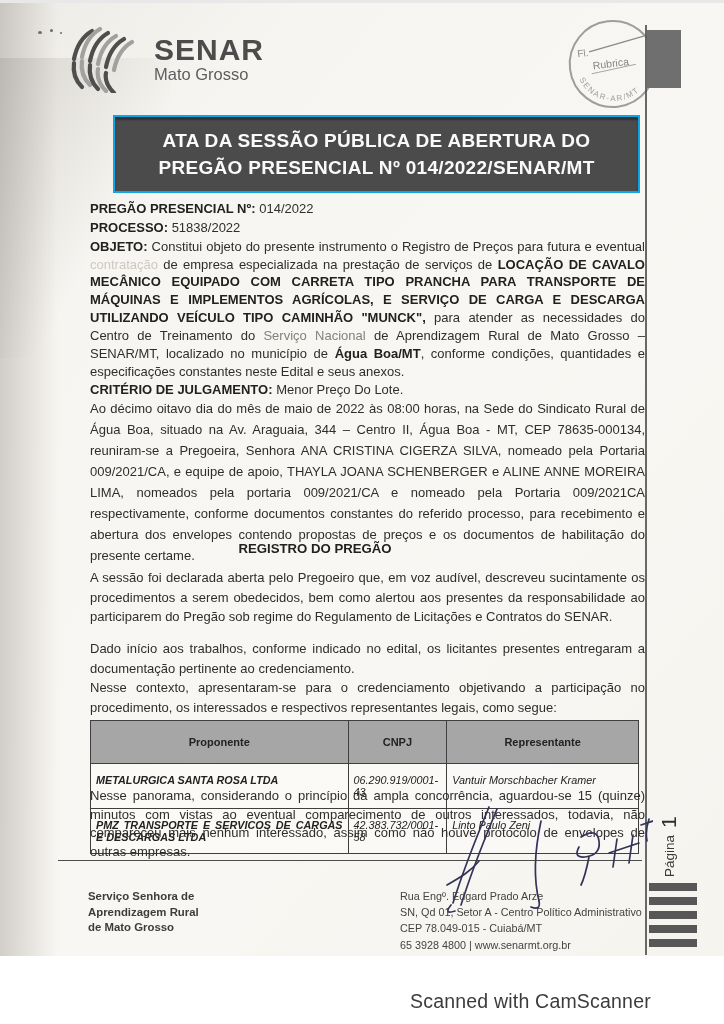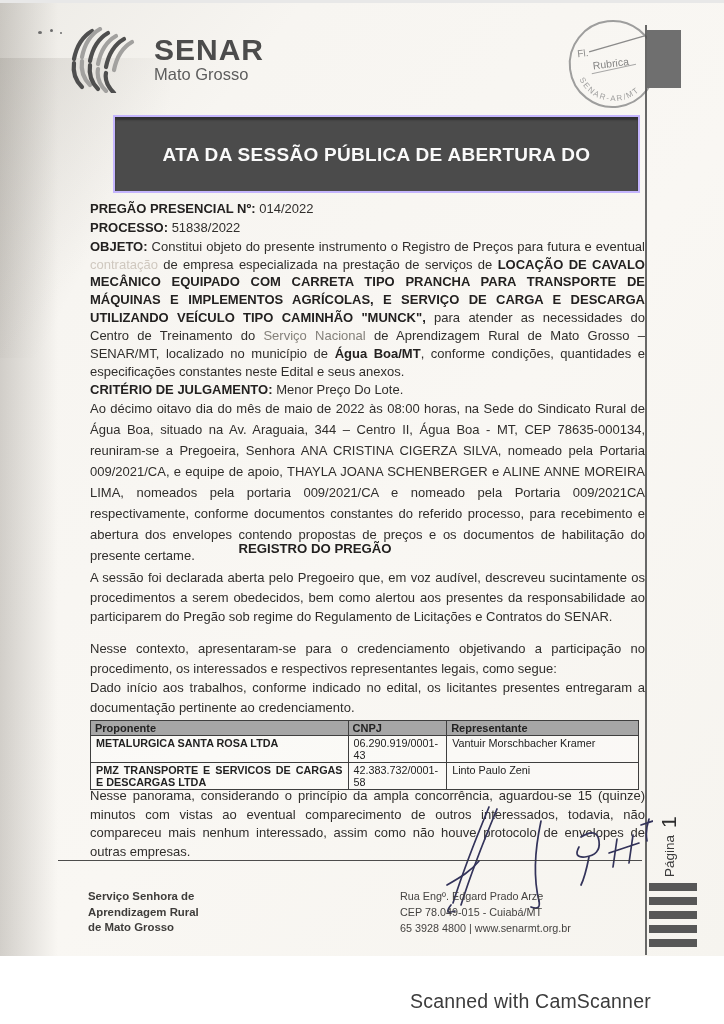--- a/index.html
+++ b/index.html
@@ -20,21 +20,21 @@
   .logo-title { font-size:30px; font-weight:bold; color:#4c4c4c; letter-spacing:1px; line-height:30px; }
   .logo-sub { font-size:16.5px; color:#5d5d5d; line-height:19px; }
 
   .stamp { position:absolute; left:566px; top:14px; transform:rotate(-7deg); opacity:0.85; }
 
   .right-border { position:absolute; left:645px; top:22px; width:2px; height:930px; background:#4f4f4f; opacity:0.85; }
   .dark-rect { position:absolute; left:647px; top:27px; width:34px; height:58px; background:#6f6f6f; }
 
   
   .banner { position:absolute; left:113px; top:112px; width:527px; height:78px;
-            background:#4b4b4b; border:2px solid #c4b5fd; box-shadow:inset 0 3px 2px rgba(0,0,0,0.35);
+            background:#4b4b4b; border:2px solid #0ea5e9; box-shadow:inset 0 3px 2px rgba(0,0,0,0.35);
             color:#fafafa; text-align:center; display:flex; flex-direction:column; justify-content:center;
             font-weight:bold; font-size:19px; line-height:27px; letter-spacing:0.3px; }
 
   
   .tblock { position:absolute; left:90px; width:555px; text-align:justify; font-size:13px; color:#302e2c; }
   b { color:#232120; }
   .block1 { top:197px; line-height:17.9px; }
   .meta-line { line-height:18.8px; }
   .faded { color:#cfc8bf; }
   .faded-light { color:#84807a; }
@@ -42,22 +42,22 @@
   .registro-heading { position:absolute; left:90px; top:538px; width:450px; text-align:center;
             font-weight:bold; font-size:13.2px; color:#232120; }
   .p1 { top:565px; line-height:19.6px; }
   .p23 { top:636px; line-height:19.6px; }
   .p4 { top:784px; line-height:18.6px; }
 
   
   .cred-table { position:absolute; left:90px; top:717px; width:549px; border-collapse:collapse;
             font-size:10.8px; color:#222; }
   .cred-table th { background:#a6a6a6; border:1.4px solid #3f3f3f; font-weight:bold;
-            text-align:left; padding:1px 4px; font-size:11px; }
-  .cred-table td { border:1.4px solid #3f3f3f; padding:1px 5px; vertical-align:top; background:rgba(255,255,255,0.35); }
+            text-align:center; padding:15px 4px; font-size:11px; }
+  .cred-table td { border:1.4px solid #3f3f3f; padding:10px 5px; vertical-align:top; background:rgba(255,255,255,0.35);font-style:italic; }
   .col-prop { width:47%; } .col-cnpj { width:18%; } .col-rep { width:35%; }
   .td-prop { font-weight:bold; text-align:justify; }
   .td-cnpj { text-align:left; }
 
   
   .divider { position:absolute; left:58px; top:857px; width:584px; border-top:1.5px solid #3a3a3a; opacity:0.9; }
   .footer-left { position:absolute; left:88px; top:886px; font-weight:bold; font-size:11.4px;
             line-height:15.6px; color:#3e3c3a; }
   .footer-right { position:absolute; left:400px; top:885px; font-size:10.8px; line-height:16.2px; color:#454341; }
 
@@ -121,38 +121,39 @@
         <textPath href="#stampArc">SENAR-AR/MT</textPath>
       </text>
     </svg>
   </div>
 
   <div class="right-border"></div>
   <div class="dark-rect"></div>
 
   <div class="banner">
     <div>ATA DA SESSÃO PÚBLICA DE ABERTURA DO</div>
+    <div>PREGÃO PRESENCIAL Nº 014/2022/SENAR/MT</div>
   </div>
 
   <div class="tblock block1">
     <div class="meta-line"><b>PREGÃO PRESENCIAL Nº:</b> <span>014/2022</span></div>
     <div class="meta-line"><b>PROCESSO:</b> <span>51838/2022</span></div>
     <div><b>OBJETO:</b> <span>Constitui objeto do presente instrumento o Registro de Preços para futura e eventual</span> <span class="faded">contratação</span> <span>de empresa especializada na prestação de serviços de</span> <b>LOCAÇÃO DE CAVALO MECÂNICO EQUIPADO COM CARRETA TIPO PRANCHA PARA TRANSPORTE DE MÁQUINAS E IMPLEMENTOS AGRÍCOLAS, E SERVIÇO DE CARGA E DESCARGA UTILIZANDO VEÍCULO TIPO CAMINHÃO "MUNCK",</b> <span>para atender as necessidades do Centro de Treinamento do</span> <span class="faded-light">Serviço Nacional</span> <span>de Aprendizagem Rural de Mato Grosso – SENAR/MT, localizado no município de</span> <b>Água Boa/MT</b><span>, conforme condições, quantidades e especificações constantes neste Edital e seus anexos.</span></div>
     <div><b>CRITÉRIO DE JULGAMENTO:</b> <span>Menor Preço Do Lote.</span></div>
   </div>
 
   <div class="tblock para-session">Ao décimo oitavo dia do mês de maio de 2022 às 08:00 horas, na Sede do Sindicato Rural de Água Boa, situado na Av. Araguaia, 344 – Centro II, Água Boa - MT, CEP 78635-000134, reuniram-se a Pregoeira, Senhora ANA CRISTINA CIGERZA SILVA, nomeado pela Portaria 009/2021/CA, e equipe de apoio, THAYLA JOANA SCHENBERGER e ALINE ANNE MOREIRA LIMA, nomeados pela portaria 009/2021/CA e nomeado pela Portaria 009/2021CA respectivamente, conforme documentos constantes do referido processo, para recebimento e abertura dos envelopes contendo propostas de preços e os documentos de habilitação do presente certame.</div>
 
   <div class="registro-heading">REGISTRO DO PREGÃO</div>
 
   <div class="tblock p1">A sessão foi declarada aberta pelo Pregoeiro que, em voz audível, descreveu sucintamente os procedimentos a serem obedecidos, bem como alertou aos presentes da responsabilidade ao participarem do Pregão sob regime do Regulamento de Licitações e Contratos do SENAR.</div>
 
   <div class="tblock p23">
+    <div>Dado início aos trabalhos, conforme indicado no edital, os licitantes presentes entregaram a documentação pertinente ao credenciamento.</div>
     <div>Nesse contexto, apresentaram-se para o credenciamento objetivando a participação no procedimento, os interessados e respectivos representantes legais, como segue:</div>
-    <div>Dado início aos trabalhos, conforme indicado no edital, os licitantes presentes entregaram a documentação pertinente ao credenciamento.</div>
   </div>
 
   <table class="cred-table">
     <thead>
       <tr>
         <th class="col-prop">Proponente</th>
         <th class="col-cnpj">CNPJ</th>
         <th class="col-rep">Representante</th>
       </tr>
     </thead>
@@ -192,20 +193,21 @@
   <div class="divider"></div>
 
   <div class="footer-left">
     <div>Serviço Senhora de</div>
     <div>Aprendizagem Rural</div>
     <div>de Mato Grosso</div>
   </div>
 
   <div class="footer-right">
     <div>Rua Engº. Edgard Prado Arze</div>
+    <div>SN, Qd 01, Setor A - Centro Político Administrativo</div>
     <div>CEP 78.049-015 - Cuiabá/MT</div>
     <div>65 3928 4800 | www.senarmt.org.br</div>
   </div>
 
   <div class="pagina">
     <span>Página</span>
       <span class="pg-num">1</span>
   </div>
 
   <div class="bars">

